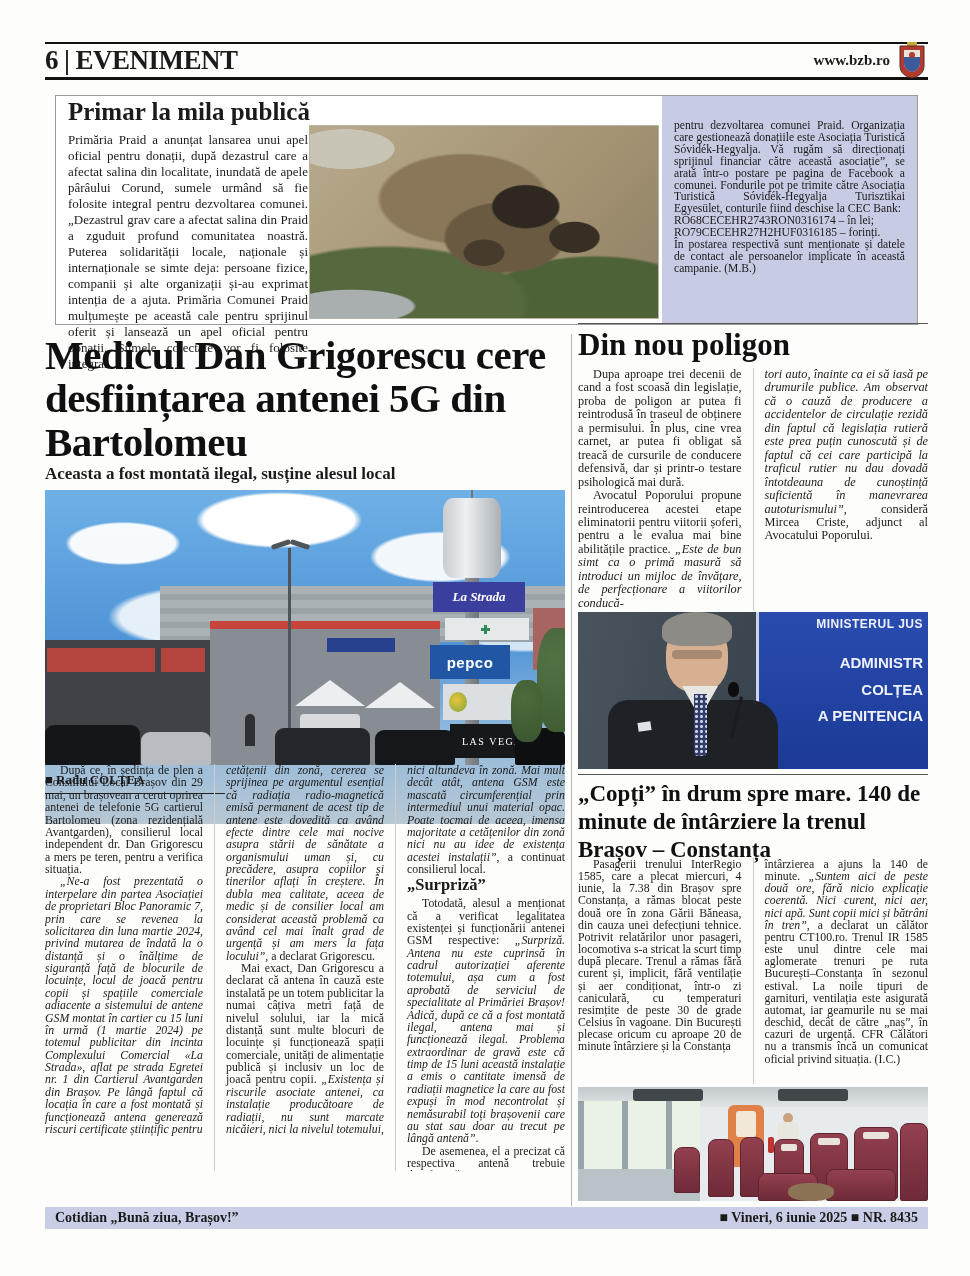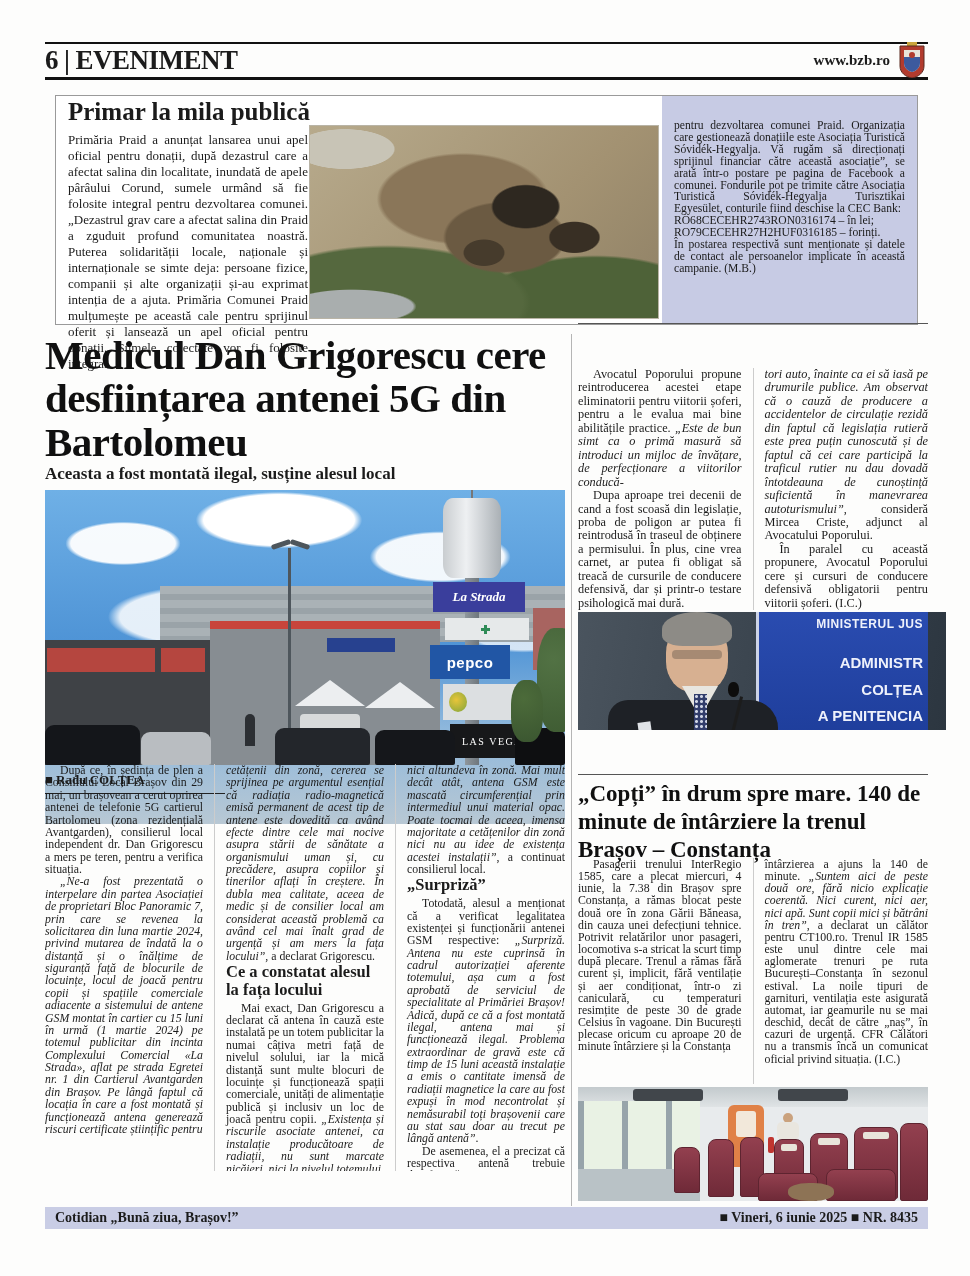--- a/index.html
+++ b/index.html
@@ -96,22 +96,22 @@
   .cols .subhead{margin:1px 0 3px;font-size:16.5px;line-height:1.08;font-weight:bold;text-align:left;}
   .it{font-style:italic;}
   .main-cols{left:45px;top:764px;width:520px;height:407px;font-size:11.8px;line-height:12.38px;}
   .vdiv-main{position:absolute;left:571px;top:334px;width:1px;height:872px;background:#b5b5b5;}
   
   .rule{position:absolute;height:1px;background:#555;}
   .rule-right-top{left:578px;top:323px;width:350px;}
   .rule-right-mid{left:578px;top:774px;width:350px;}
   .poligon-headline{position:absolute;left:578px;top:327px;width:350px;margin:0;font-size:31px;font-weight:bold;color:#101010;}
   .poligon-cols{left:578px;top:368px;width:350px;height:242px;font-size:12.3px;line-height:13.45px;}
-  .minister-photo{position:absolute;left:578px;top:612px;width:350px;height:118px;overflow:hidden;
-                  background:linear-gradient(100deg,#4a545e 0%,#39434d 55%,#2c3640 100%);padding-left:18px;}
+  .minister-photo{position:absolute;left:578px;top:612px;width:350px;height:157px;overflow:hidden;
+                  background:linear-gradient(100deg,#4a545e 0%,#39434d 55%,#2c3640 100%);}
   .minister-photo div{position:absolute;}
   .m-panel{left:178px;top:0;width:172px;height:157px;border-left:3px solid #cdd4e8;box-sizing:border-box;
            background:linear-gradient(180deg,#2a4cb0,#1b3a96);padding:6px 5px 0 0;}
   .m-panel .mline{position:static;text-align:right;font-weight:bold;color:#eef1fb;font-size:15px;line-height:1.1;
                   margin:0 0 10px 0;font-family:"Liberation Sans",sans-serif;}
   .m-panel .mline:first-child{font-size:12px;margin-bottom:24px;letter-spacing:0.5px;}
   .m-shoulders{left:30px;top:88px;width:170px;height:70px;background:#1e2126;border-radius:20px 28px 0 0;}
   .m-hair{left:84px;top:0;width:70px;height:34px;background:#8d8b86;border-radius:50% 50% 30% 30%;}
   .m-head{left:88px;top:8px;width:62px;height:72px;background:#d7b091;border-radius:46% 46% 42% 42%;}
   .m-glasses{left:94px;top:38px;width:50px;height:9px;background:rgba(40,40,40,.28);border-radius:4px;}
@@ -229,42 +229,41 @@
 
   <div class="byline">■ Radu COLȚEA</div>
 
   <div class="cols main-cols">
       <div class="col">
         <p><span>După ce, în ședința de plen a Consiliului Local Brașov din 29 mai, un brașovean a cerut oprirea antenei de telefonie 5G cartierul Bartolomeu (zona rezidențială Avantgarden), consilierul local independent dr. Dan Grigorescu a mers pe teren, pentru a verifica situația.</span></p>
         <p><span class="it">„Ne-a fost prezentată o interpelare din partea Asociației de proprietari Bloc Panoramic 7, prin care se revenea la solicitarea din luna martie 2024, privind mutarea de îndată la o distanță și o înălțime de siguranță față de blocurile de locuințe, locul de joacă pentru copii și spațiile comerciale adiacente a sistemului de antene GSM montat în cartier cu 15 luni în urmă (1 martie 2024) pe totemul publicitar din incinta Complexului Comercial «La Strada», aflat pe strada Egretei nr. 1 din Cartierul Avantgarden din Brașov. Pe lângă faptul că locația în care a fost montată și funcționează antena generează riscuri certificate științific pentru</span></p>
       </div>
       <div class="col">
         <p class="ni"><span class="it">cetățenii din zonă, cererea se sprijinea pe argumentul esențial că radiația radio-magnetică emisă permanent de acest tip de antene este dovedită ca având efecte dintre cele mai nocive asupra stării de sănătate a organismului uman și, cu precădere, asupra copiilor și tinerilor aflați în creștere. În dubla mea calitate, aceea de medic și de consilier local am considerat această problemă ca având cel mai înalt grad de urgență și am mers la fața locului”</span><span>, a declarat Grigorescu.</span></p>
-        <h3 class="subhead">Ce a constatat alesul la fața locului</h3>
         <p><span>Mai exact, Dan Grigorescu a declarat că antena în cauză este instalată pe un totem publicitar la numai câțiva metri față de nivelul solului, iar la mică distanță sunt multe blocuri de locuințe și funcționează spații comerciale, unități de alimentație publică și inclusiv un loc de joacă pentru copii. </span><span class="it">„Existența și riscurile asociate antenei, ca instalație producătoare de radiații, nu sunt marcate nicăieri, nici la nivelul totemului,</span></p>
       </div>
       <div class="col">
         <p class="ni"><span class="it">nici altundeva în zonă. Mai mult decât atât, antena GSM este mascată circumferențial prin intermediul unui material opac. Poate tocmai de aceea, imensa majoritate a cetățenilor din zonă nici nu au idee de existența acestei instalații”</span><span>, a continuat consilierul local.</span></p>
         <h3 class="subhead">„Surpriză”</h3>
         <p><span>Totodată, alesul a menționat că a verificat legalitatea existenței și funcționării antenei GSM respective: </span><span class="it">„Surpriză. Antena nu este cuprinsă în cadrul autorizației aferente totemului, așa cum a fost aprobată de serviciul de specialitate al Primăriei Brașov! Adică, după ce că a fost montată ilegal, antena mai și funcționează ilegal. Problema extraordinar de gravă este că timp de 15 luni această instalație a emis o cantitate imensă de radiații magnetice la care au fost expuși în mod necontrolat și nemăsurabil toți brașovenii care au stat sau doar au trecut pe lângă antenă”</span><span>.</span></p>
         <p><span>De asemenea, el a precizat că respectiva antenă trebuie dezafectată.</span></p>
       </div>
     </div>
 
   <div class="vdiv-main"></div>
 
   <div class="rule rule-right-top"></div>
+  <h2 class="poligon-headline">Din nou poligon</h2>
   <div class="cols poligon-cols">
       <div class="col">
+        <p><span>Dupa aproape trei decenii de cand a fost scoasă din legislație, proba de poligon ar putea fi reintrodusă în traseul de obținere a permisului. În plus, cine vrea carnet, ar putea fi obligat să treacă de cursurile de conducere defensivă, dar și printr-o testare psihologică mai dură.</span></p>
         <p><span>Avocatul Poporului propune reintroducerea acestei etape eliminatorii pentru viitorii șoferi, pentru a le evalua mai bine abilitățile practice. </span><span class="it">„Este de bun simt ca o primă masură să introduci un mijloc de învățare, de perfecționare a viitorilor conducă-</span></p>
-        <p><span>Dupa aproape trei decenii de cand a fost scoasă din legislație, proba de poligon ar putea fi reintrodusă în traseul de obținere a permisului. În plus, cine vrea carnet, ar putea fi obligat să treacă de cursurile de conducere defensivă, dar și printr-o testare psihologică mai dură.</span></p>
       </div>
       <div class="col">
         <p class="ni"><span class="it">tori auto, înainte ca ei să iasă pe drumurile publice. Am observat că o cauză de producere a accidentelor de circulație rezidă din faptul că legislația rutieră este prea puțin cunoscută și de faptul că cei care participă la traficul rutier nu dau dovadă întotdeauna de cunoștință suficientă în manevrarea autoturismului”</span><span>, consideră Mircea Criste, adjunct al Avocatului Poporului.</span></p>
-        <p><span>În paralel cu această propunere, Avocatul Poporului cere și cursuri de conducere defensivă obligatorii pentru viitorii șoferi. (I.C.)</span></p>
       </div>
     </div>
 
   <div class="minister-photo">
     <div class="m-panel">
         <div class="mline">MINISTERUL JUS</div>
         <div class="mline">ADMINISTR</div>
         <div class="mline">COLȚEA</div>
         <div class="mline">A PENITENCIA</div>
       </div>

